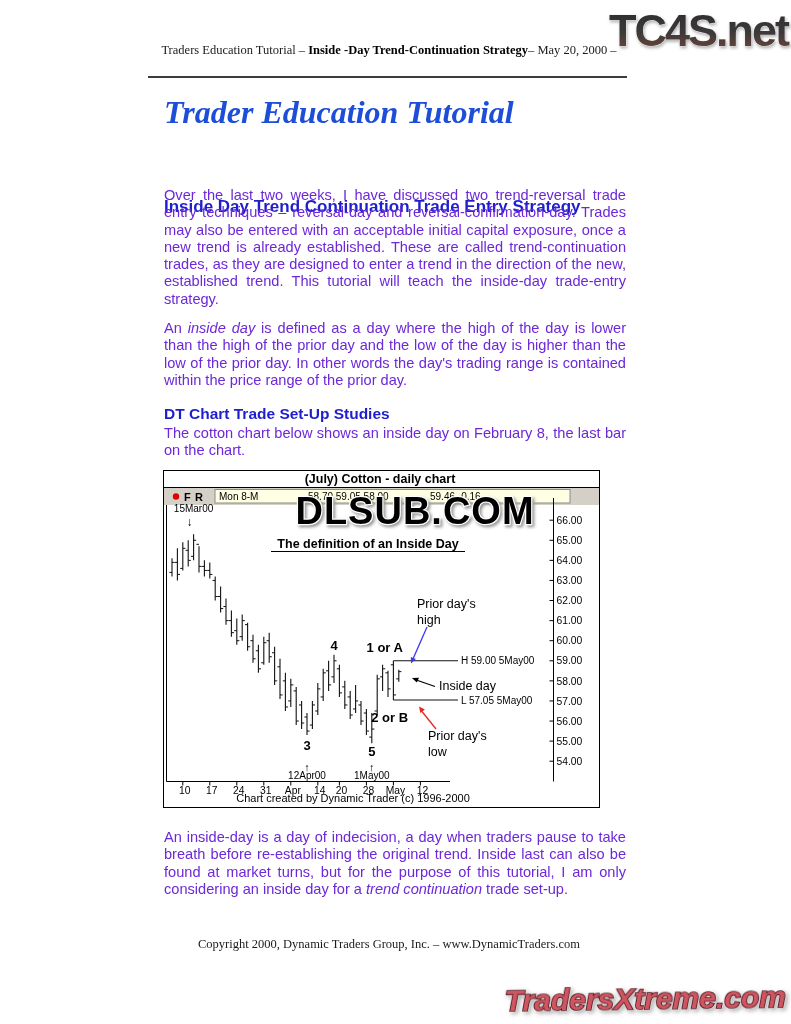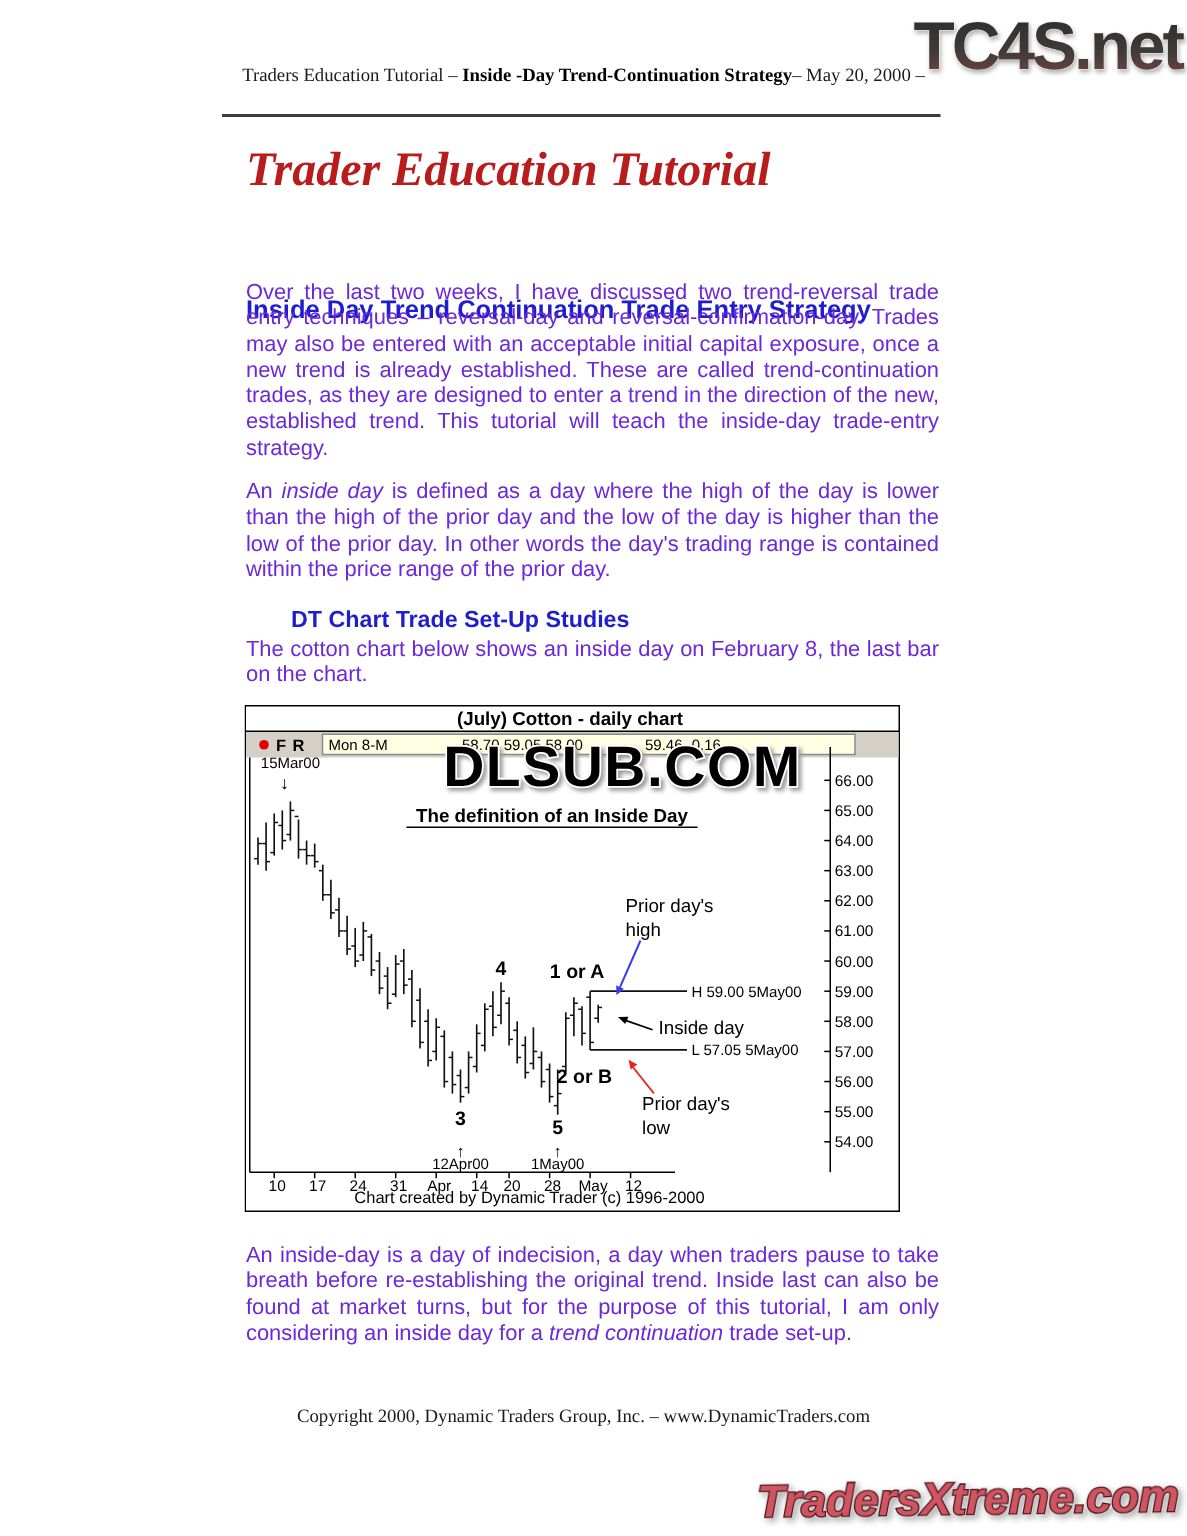--- a/index.html
+++ b/index.html
@@ -6,23 +6,23 @@
   body{width:791px;height:1024px;position:relative;overflow:hidden;
        font-family:"Liberation Sans",sans-serif;-webkit-font-smoothing:antialiased;}
   .abs{position:absolute;}
   
   .doc-header{left:150px;top:43px;width:478px;text-align:center;
       font-family:"Liberation Serif",serif;font-size:12.5px;line-height:15px;color:#1a1a1a;}
   .doc-header .em{color:#000000;font-weight:bold;}
   .header-rule{left:148px;top:76px;width:479px;border-top:2px solid #3c3c3c;height:0;}
   
   .page-title{left:164px;top:94px;font-family:"Liberation Serif",serif;
-      font-style:italic;font-weight:bold;font-size:32px;color:#b91c1c;}
+      font-style:italic;font-weight:bold;font-size:32px;color:#1d4ed8;}
   .page-subtitle{left:164px;top:149px;font-size:17px;font-weight:bold;color:#1e1ecf;margin-top:48px;}
-  .section-heading{left:164px;top:405px;font-size:15.5px;font-weight:bold;color:#1e1ecf;margin-left:30px;}
+  .section-heading{left:164px;top:405px;font-size:15.5px;font-weight:bold;color:#1e1ecf;}
   
   .para{left:164px;width:462px;text-align:justify;font-size:14.6px;line-height:17.3px;color:#6d28d9;}
   .para .it{font-style:italic;}
   #p1{top:187px;} #p2{top:320px;} #p3{top:425px;} #p4{top:829px;}
   
   .chart{left:163px;top:470px;}
   .chart text{font-family:"Liberation Sans",sans-serif;fill:#000;}
   
   .doc-footer{left:150px;top:937px;width:478px;text-align:center;
       font-family:"Liberation Serif",serif;font-size:12.5px;color:#1a1a1a;}

